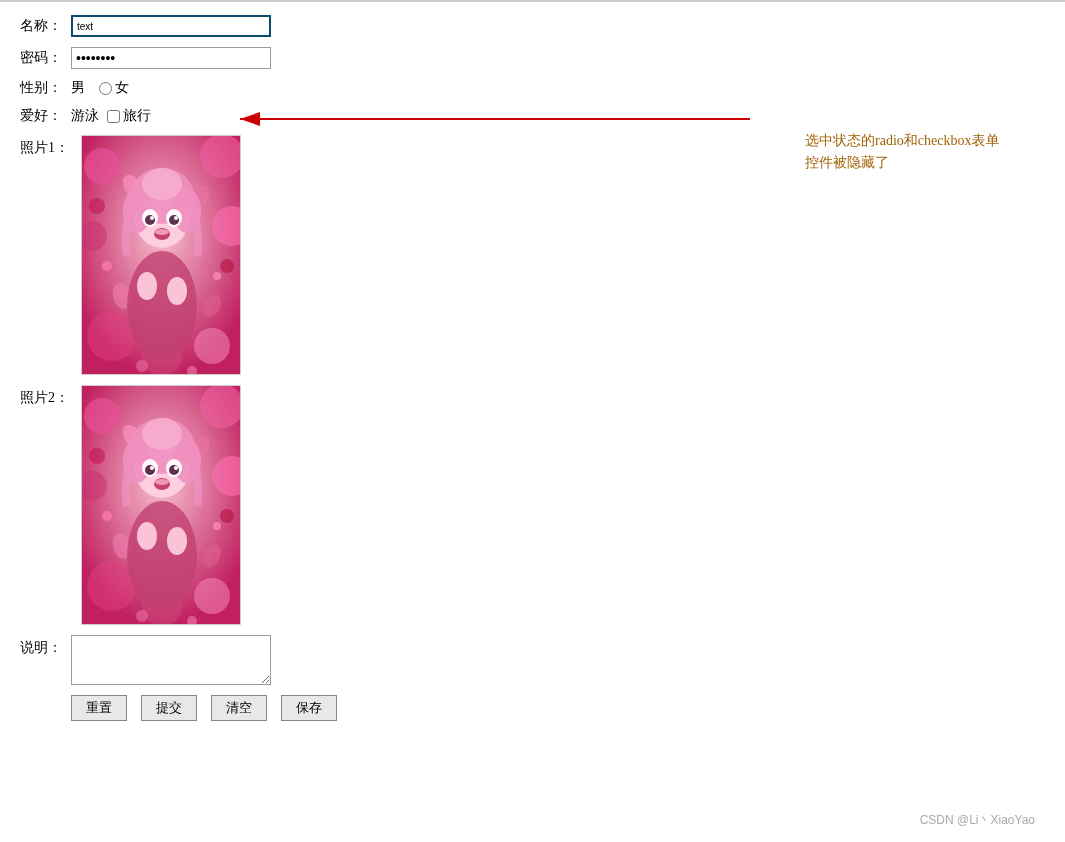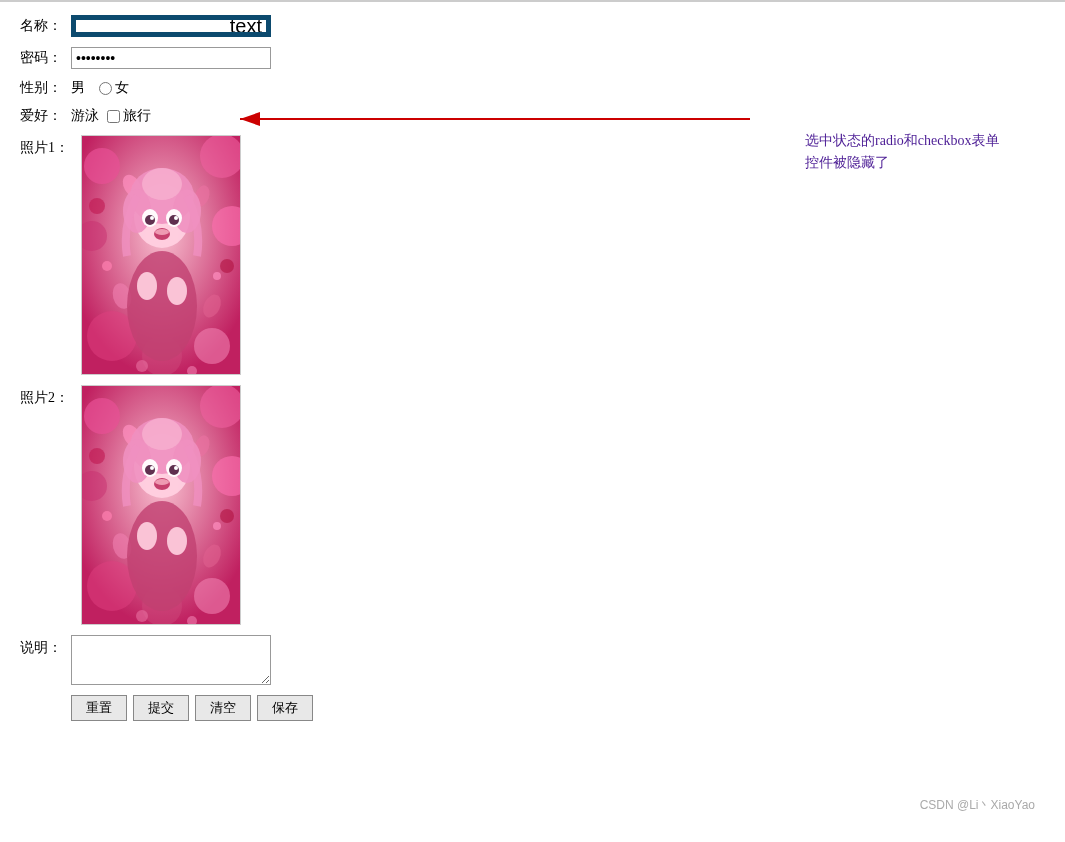--- a/index.html
+++ b/index.html
@@ -17,26 +17,25 @@
       align-items: center;
       margin-bottom: 10px;
     }
     .form-label {
       min-width: 45px;
       text-align: left;
       margin-right: 6px;
       font-size: 14px;
     }
     .text-input {
-      border: 5px solid #0c4a6e;
+      border: 2px solid #0c4a6e;
       padding: 2px 4px;
-      font-size: 20px;
+      font-size: 10px;
       width: 200px;
       height: 22px;
-      text-align: right;
     }
     .password-input {
       border: 1px solid #999;
       padding: 2px 4px;
       font-size: 14px;
       width: 200px;
       height: 22px;
     }
     .gender-row {
       display: flex;
@@ -66,49 +65,49 @@
         #c82060 65%, #f090b0 75%, #e06090 85%, #d04878 100%
       );
       border: 1px solid #ccc;
       overflow: hidden;
       position: relative;
     }
     .annotation-box {
       position: absolute;
       top: 130px;
       right: 60px;
-      color: #4c1d95;
+      color: #a16207;
       font-size: 14px;
       line-height: 1.6;
       max-width: 200px;
     }
     .textarea-field {
       border: 1px solid #999;
       width: 200px;
       height: 50px;
       font-size: 14px;
       resize: vertical;
       font-family: SimSun, "宋体", serif;
     }
     .button-row {
       display: flex;
-      gap: 6px;
+      gap: 14px;
       margin-top: 8px;
     }
     .form-button {
       border: 1px solid #888;
       background: #e8e8e8;
       padding: 3px 14px;
       font-size: 13px;
       cursor: pointer;
       font-family: SimSun, "宋体", serif;
     }
     .footer-text {
       position: absolute;
-      bottom: 28px;
+      bottom: 13px;
       right: 30px;
       color: #aaa;
       font-size: 12px;
       font-family: Arial, sans-serif;
     }
     .top-border {
       position: absolute;
       top: 0;
       left: 0;
       right: 0;

